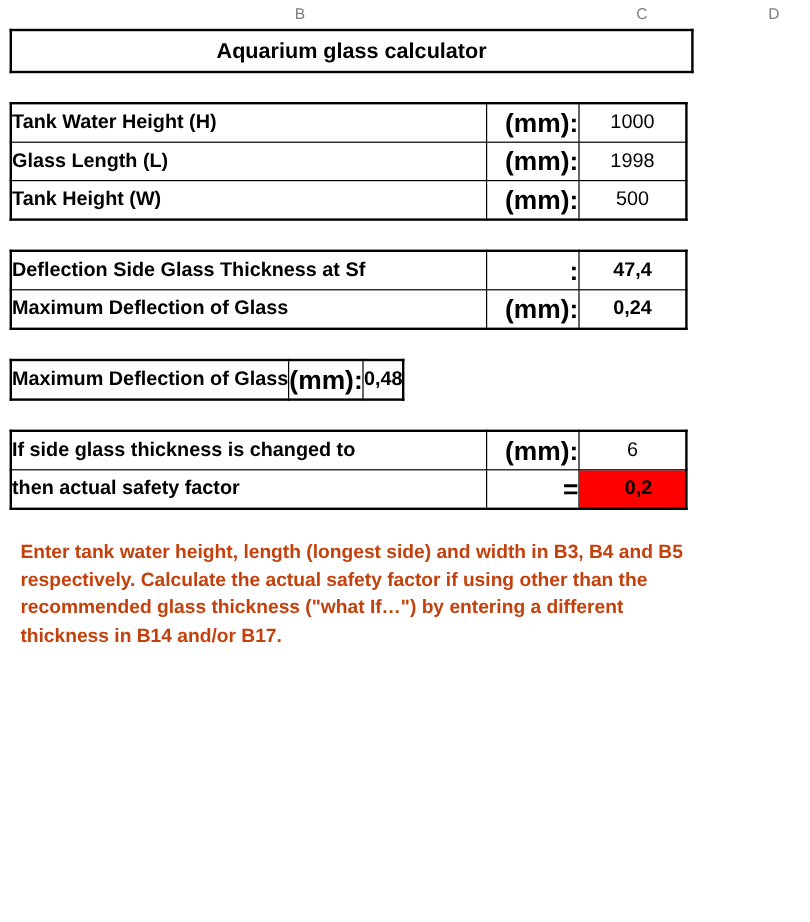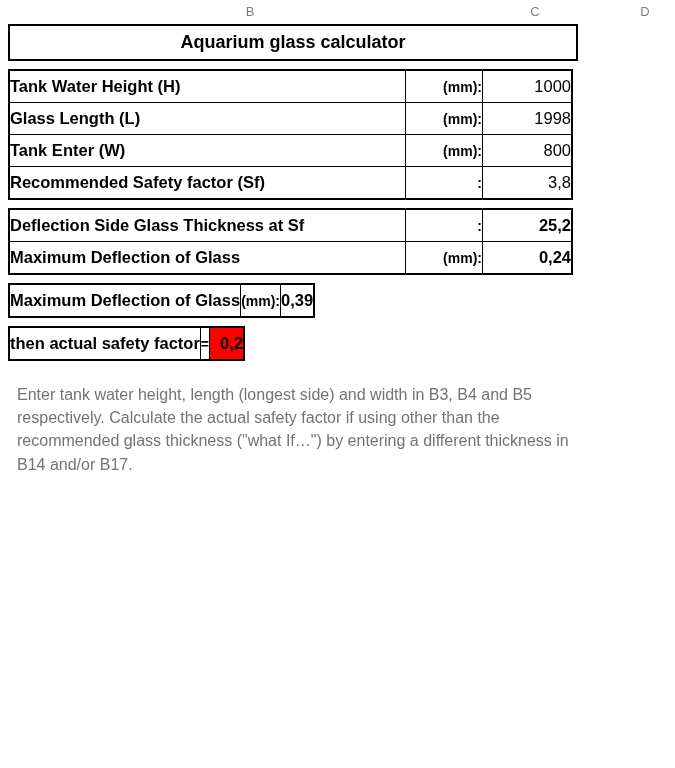--- a/index.html
+++ b/index.html
@@ -36,46 +36,46 @@
 
   .sheet {
     position: relative;
     padding-left: 8px;
   }
 
   
   .block {
     border: 2px solid #000000;
     border-collapse: collapse;
-    margin-bottom: 8px;
+    margin-bottom: 24px;
     background: #ffffff;
   }
   .block td {
     border: 1px solid #000000;
     padding: 0;
     vertical-align: middle;
     height: 31px;
   }
 
   .lbl {
     font-weight: bold;
     font-size: 16.5px;
     padding-left: 9px;
     white-space: nowrap;
   }
   .unit {
     font-weight: bold;
-    font-size: 14px;
+    font-size: 22px;
     text-align: right;
     padding-right: 9px;
     white-space: nowrap;
   }
   .val {
     font-size: 16.5px;
-    text-align: right;
+    text-align: center;
     padding-right: 7px;
     white-space: nowrap;
     background: #ffffff;
   }
   .val.bold { font-weight: bold; }
   .val.alert {
     background: #ff0000;
     font-weight: bold;
     color: #000000;
     padding-left: 10px;
@@ -97,21 +97,22 @@
   .w-unit   { width: 76px; }
   .w-value  { width: 88px; }
 
   
   .note {
     margin-top: 22px;
     padding-left: 9px;
     width: 580px;
     font-size: 16px;
     line-height: 1.45;
-    color: #737373;
+    color: #c2410c;
+    font-weight: bold;
   }
 
   
   .sheet-edge {
     position: absolute;
     top: 0;
     left: 674px;
     width: 1px;
     height: 768px;
     background: #ffffff;
@@ -142,59 +143,59 @@
       <td class="lbl w-label">Tank Water Height (H)</td>
       <td class="unit w-unit">(mm):</td>
       <td class="val w-value">1000</td>
     </tr>
     <tr>
       <td class="lbl">Glass Length (L)</td>
       <td class="unit">(mm):</td>
       <td class="val">1998</td>
     </tr>
     <tr>
-      <td class="lbl">Tank Enter (W)</td>
-      <td class="unit">(mm):</td>
-      <td class="val">800</td>
-    </tr>
-    <tr>
-      <td class="lbl">Recommended Safety factor (Sf)</td>
-      <td class="unit">:</td>
-      <td class="val">3,8</td>
+      <td class="lbl">Tank Height (W)</td>
+      <td class="unit">(mm):</td>
+      <td class="val">500</td>
     </tr>
   </tbody>
     </table>
 
   <table class="block">
     <tbody>
         <tr>
       <td class="lbl w-label">Deflection Side Glass Thickness at Sf</td>
       <td class="unit w-unit">:</td>
-      <td class="val bold w-value">25,2</td>
+      <td class="val bold w-value">47,4</td>
     </tr>
     <tr>
       <td class="lbl">Maximum Deflection of Glass</td>
       <td class="unit">(mm):</td>
       <td class="val bold">0,24</td>
     </tr>
   </tbody>
     </table>
 
   <table class="block">
     <tbody>
     <tr>
       <td class="lbl">Maximum Deflection of Glass</td>
       <td class="unit">(mm):</td>
-      <td class="val bold">0,39</td>
-    </tr>
-  </tbody>
-    </table>
-
-  <table class="block">
-    <tbody>
+      <td class="val bold">0,48</td>
+    </tr>
+  </tbody>
+    </table>
+
+  <table class="block">
+    <tbody>
+        <tr>
+      <td class="lbl w-label">If side glass thickness is changed to</td>
+      <td class="unit w-unit">(mm):</td>
+      <td class="val w-value">6</td>
+    </tr>
     <tr>
       <td class="lbl">then actual safety factor</td>
       <td class="unit">=</td>
       <td class="val alert">0,2</td>
     </tr>
   </tbody>
     </table>
 
 
   <div class="note">Enter tank water height, length (longest side) and width in B3, B4 and B5 respectively. Calculate the actual safety factor if using other than the recommended glass thickness ("what If…") by entering a different thickness in B14 and/or B17.</div>

